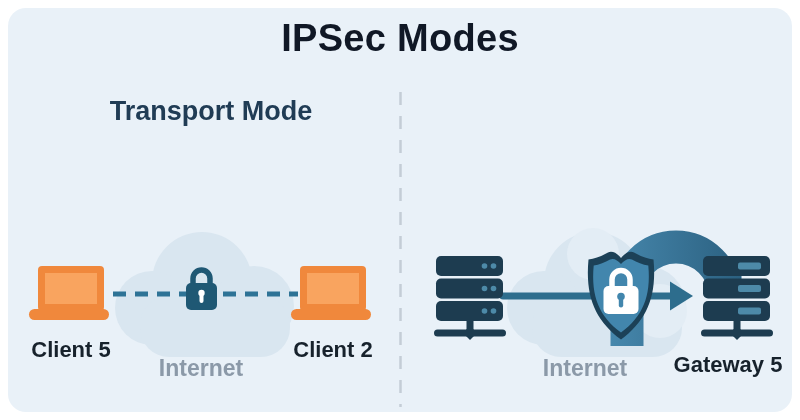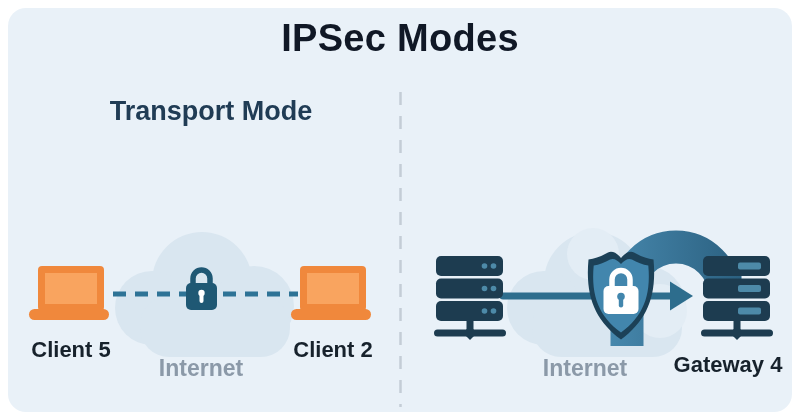--- a/index.html
+++ b/index.html
@@ -127,15 +127,15 @@
         <rect class="c-shin" x="618.8" y="297.5" width="4.4" height="10" rx="2.2"></rect>
       </g>
     </g>
   </svg>
 
   <div class="txt heading" style="left:211px;top:96px;">Transport Mode</div>
   <div class="txt title" style="left:400px;top:17px;">IPSec Modes</div>
   <div class="txt devlabel" style="left:71px;top:337px;">Client 5</div>
   <div class="txt devlabel" style="left:333px;top:337px;text-align:right;">Client 2</div>
   <div class="txt netlabel" style="left:201px;top:355px;">Internet</div>
-  <div class="txt devlabel" style="left:728px;top:352px;">Gateway 4</div>
+  <div class="txt devlabel" style="left:728px;top:352px;">Gateway 5</div>
   <div class="txt netlabel" style="left:585px;top:355px;">Internet</div>
 </div>
 
 </body></html>

